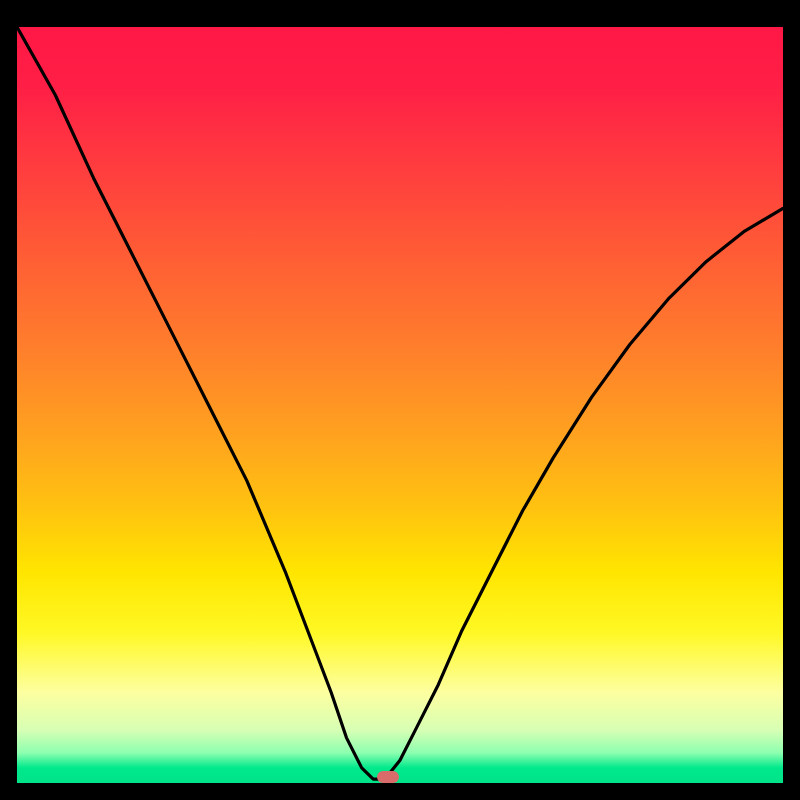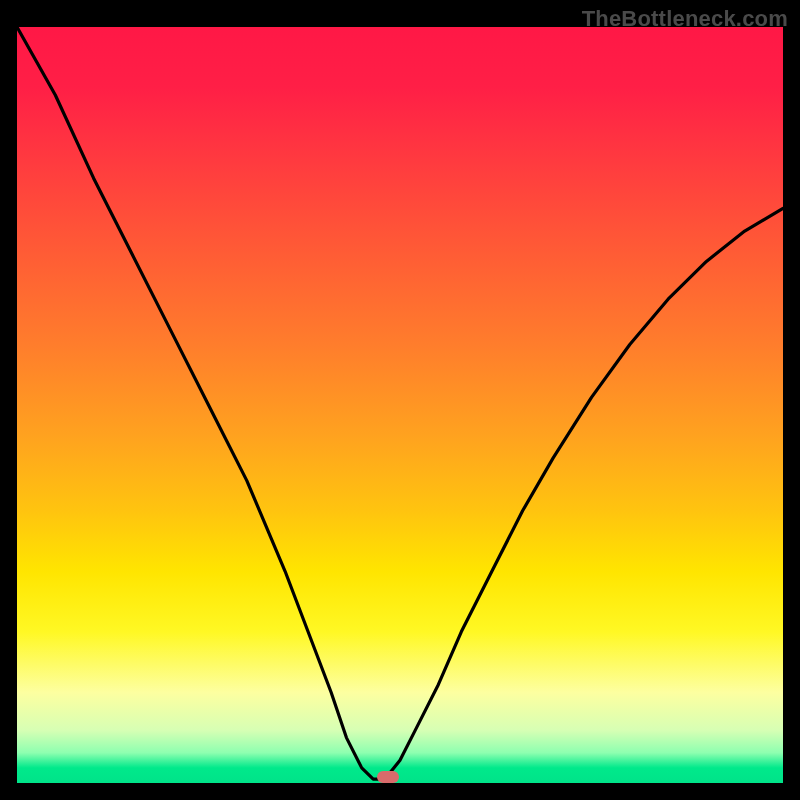--- a/index.html
+++ b/index.html
@@ -70,21 +70,20 @@
     border-radius: 6px;
     z-index: 6;
     transform: translate(-50%, -50%);
   }
 </style>
 </head>
 <body>
 
 <div class="frame">
 
-  <div class="watermark">TheBottleneck.com</div>
 
   <div class="plot-area">
     <div class="gradient"></div>
 
     <svg class="curve-svg" viewBox="0 0 766 756" preserveAspectRatio="none">
       <path id="curve-path" fill="none" stroke-width="3.2" stroke-linejoin="round" stroke-linecap="round" d="M0.0 0.0 L38.3 68.0 L76.6 151.2 L114.9 226.8 L153.2 302.4 L191.5 378.0 L229.8 453.6 L268.1 544.3 L291.1 604.8 L314.1 665.3 L329.4 710.6 L344.7 740.9 L356.2 752.2 L367.7 752.2 L383.0 733.3 L398.3 703.1 L421.3 657.7 L444.3 604.8 L474.9 544.3 L505.6 483.8 L536.2 430.9 L574.5 370.4 L612.8 317.5 L651.1 272.2 L689.4 234.4 L727.7 204.1 L766.0 181.4" stroke="#000000"></path>
     </svg>
 
     <div class="marker" style="left:371px; top:750px; background:#d96b6b;"></div>
   </div>

